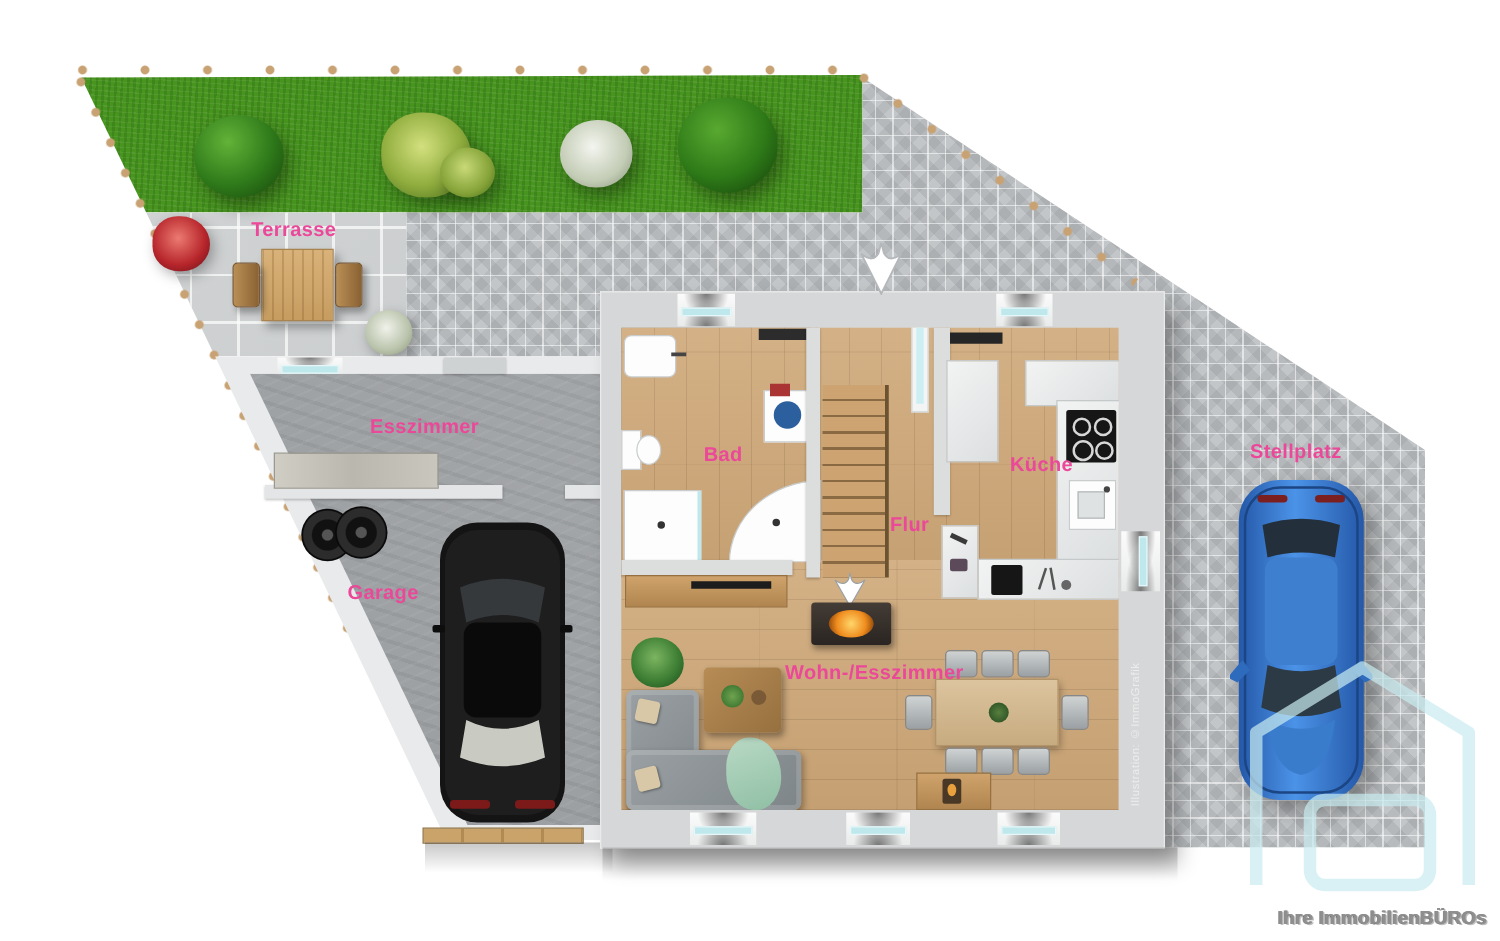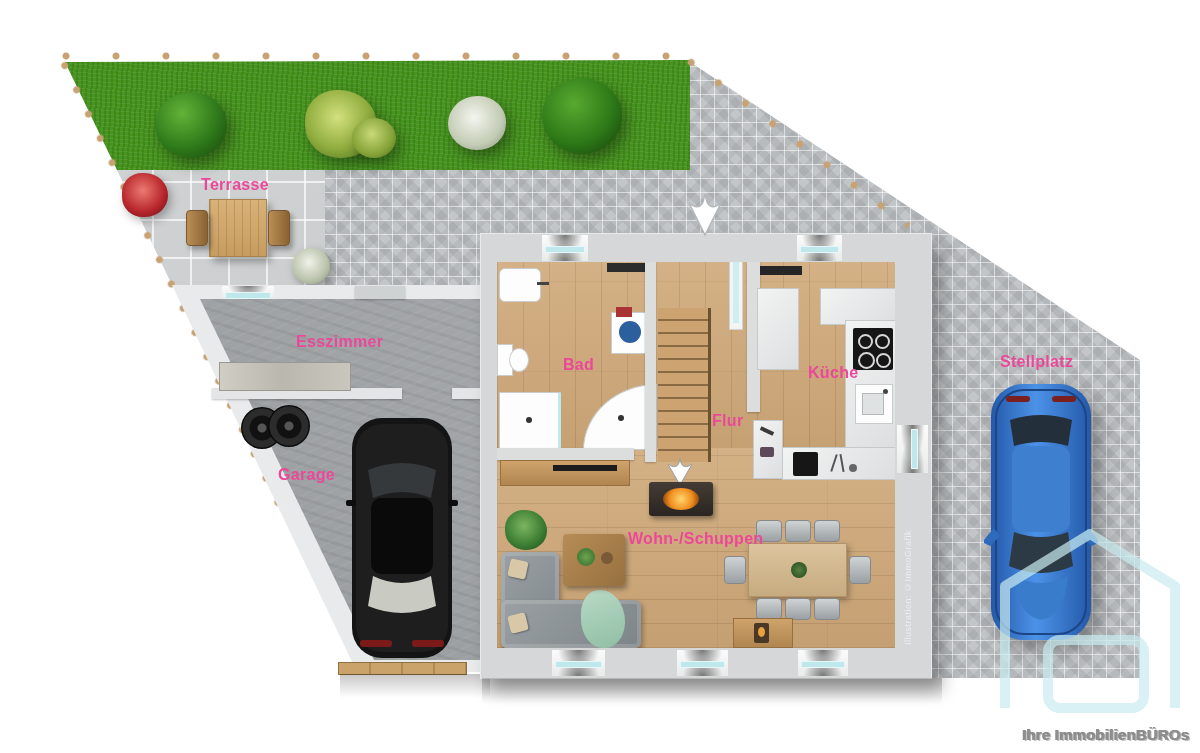--- a/index.html
+++ b/index.html
@@ -354,18 +354,18 @@
       <rect x="58" y="112" width="96" height="68" rx="12"></rect>
     </g>
   </svg>
 
   <div class="lbl" style="left:201px;top:176px;">Terrasse</div>
   <div class="lbl" style="left:296px;top:333px;">Esszimmer</div>
   <div class="lbl" style="left:278px;top:466px;">Garage</div>
   <div class="lbl" style="left:563px;top:334px;margin-top:22px;">Bad</div>
   <div class="lbl" style="left:712px;top:364px;margin-top:48px;">Flur</div>
   <div class="lbl" style="left:808px;top:364px;">Küche</div>
-  <div class="lbl" style="left:628px;top:530px;">Wohn-/Schuppen</div>
+  <div class="lbl" style="left:628px;top:530px;">Wohn-/Esszimmer</div>
   <div class="lbl" style="left:1000px;top:353px;text-align:right;">Stellplatz</div>
 
   <div class="credit">Illustration: ©ImmoGrafik</div>
   <div class="brand">Ihre ImmobilienBÜROs</div>
 </div>
 
 </body></html>

